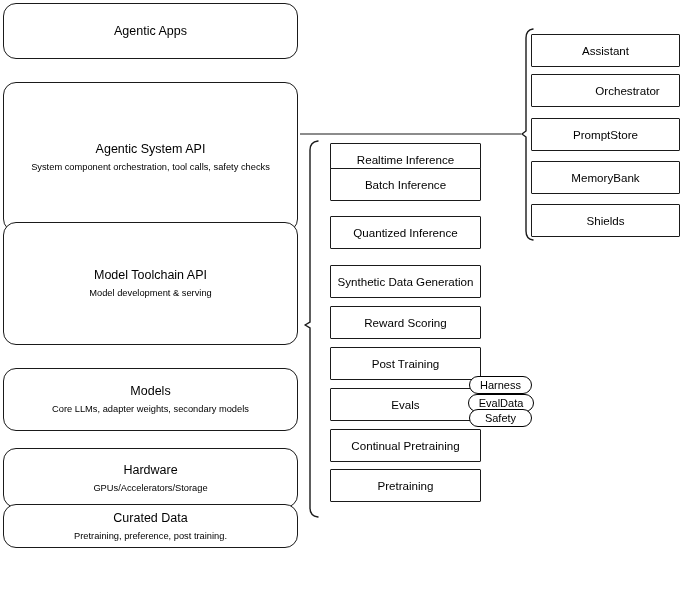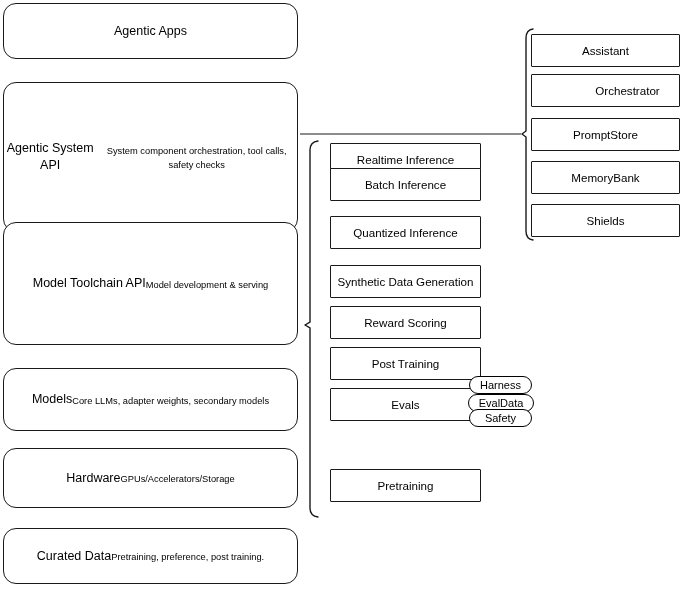--- a/index.html
+++ b/index.html
@@ -14,21 +14,21 @@
     background: #ffffff;
     font-family: "Liberation Sans", sans-serif;
     overflow: hidden;
   }
   .box {
     position: absolute;
     box-sizing: border-box;
     background: #ffffff;
     border: 1.2px solid #1a1a1a;
     display: flex;
-    flex-direction: row;
+    flex-direction: column;
     align-items: center;
     justify-content: center;
     text-align: center;
     color: #000000;
   }
   .layer-box {
     border-radius: 13px;
     left: 3px;
     width: 295px;
   }
@@ -102,21 +102,21 @@
   <div class="box layer-box" style="top:368px;height:63px;">
     <div class="layer-title">Models</div>
     <div class="layer-sub">Core LLMs, adapter weights, secondary models</div>
   </div>
 
   <div class="box layer-box" style="top:448px;height:60px;">
     <div class="layer-title">Hardware</div>
     <div class="layer-sub">GPUs/Accelerators/Storage</div>
   </div>
 
-  <div class="box layer-box" style="top:528px;height:56px;justify-content:center;">
+  <div class="box layer-box" style="top:504px;height:44px;justify-content:center;">
     <div class="layer-title">Curated Data</div>
     <div class="layer-sub">Pretraining, preference, post training.</div>
   </div>
 
   <div class="box pill-box mid-box" style="top:143px;">
     <span>Realtime Inference</span>
   </div>
   <div class="box pill-box mid-box" style="top:168px;align-items:center;">
     <span>Batch Inference</span>
   </div>
@@ -127,20 +127,23 @@
     <span>Synthetic Data Generation</span>
   </div>
   <div class="box pill-box mid-box" style="top:306px;">
     <span>Reward Scoring</span>
   </div>
   <div class="box pill-box mid-box" style="top:347px;">
     <span>Post Training</span>
   </div>
   <div class="box pill-box mid-box" style="top:388px;">
     <span>Evals</span>
+  </div>
+  <div class="box pill-box mid-box" style="top:429px;">
+    <span>Continual Pretraining</span>
   </div>
   <div class="box pill-box mid-box" style="top:469px;">
     <span>Pretraining</span>
   </div>
 
   <div class="tag" style="left:469px;top:376px;width:63px;">
     <span>Harness</span>
   </div>
   <div class="tag" style="left:468px;top:394px;width:66px;">
     <span>EvalData</span>

